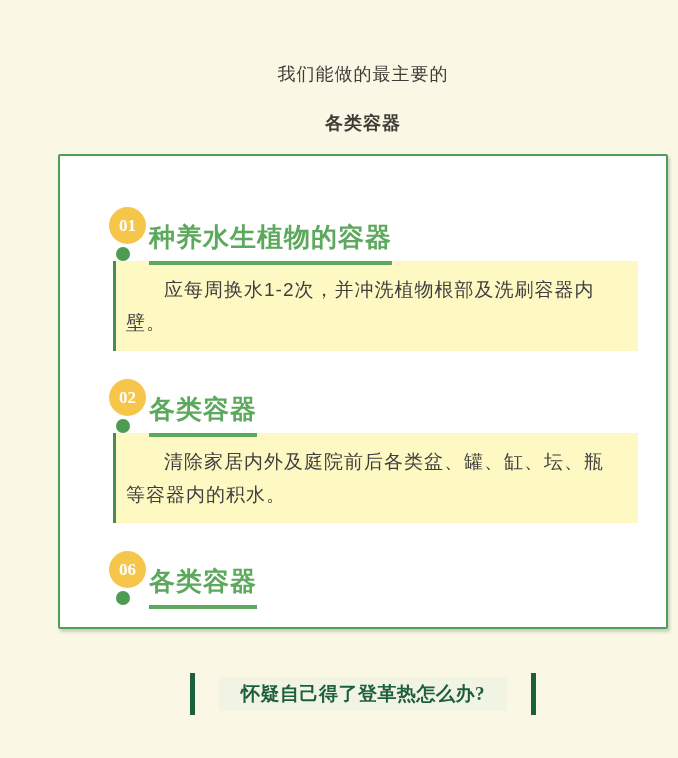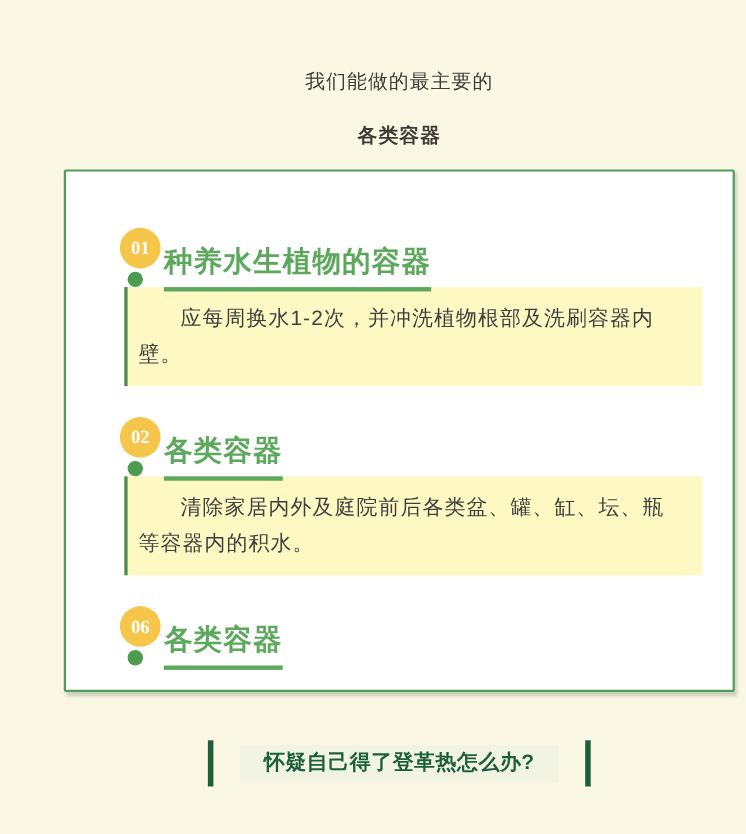--- a/index.html
+++ b/index.html
@@ -57,20 +57,21 @@
   .footer { margin-top:32px; display:flex; justify-content:center; align-items:center; }
   .footer-bar { width:5px; height:42px; background:#1E5F3B; }
   .footer-label {
     height:34px; line-height:34px;
     background:#F1F4E3;
     color:#1E5F3B;
     font-size:19px; font-weight:bold;
     letter-spacing:0.5px;
     padding:0 22px;
     text-align:center;
+    font-family:Liberation Serif, serif;
   }
 </style>
 </head>
 <body>
 
 <div class="intro">
   <div class="intro-line">我们能做的最主要的</div>
   <div class="intro-line bold">各类容器</div>
 </div>
 

